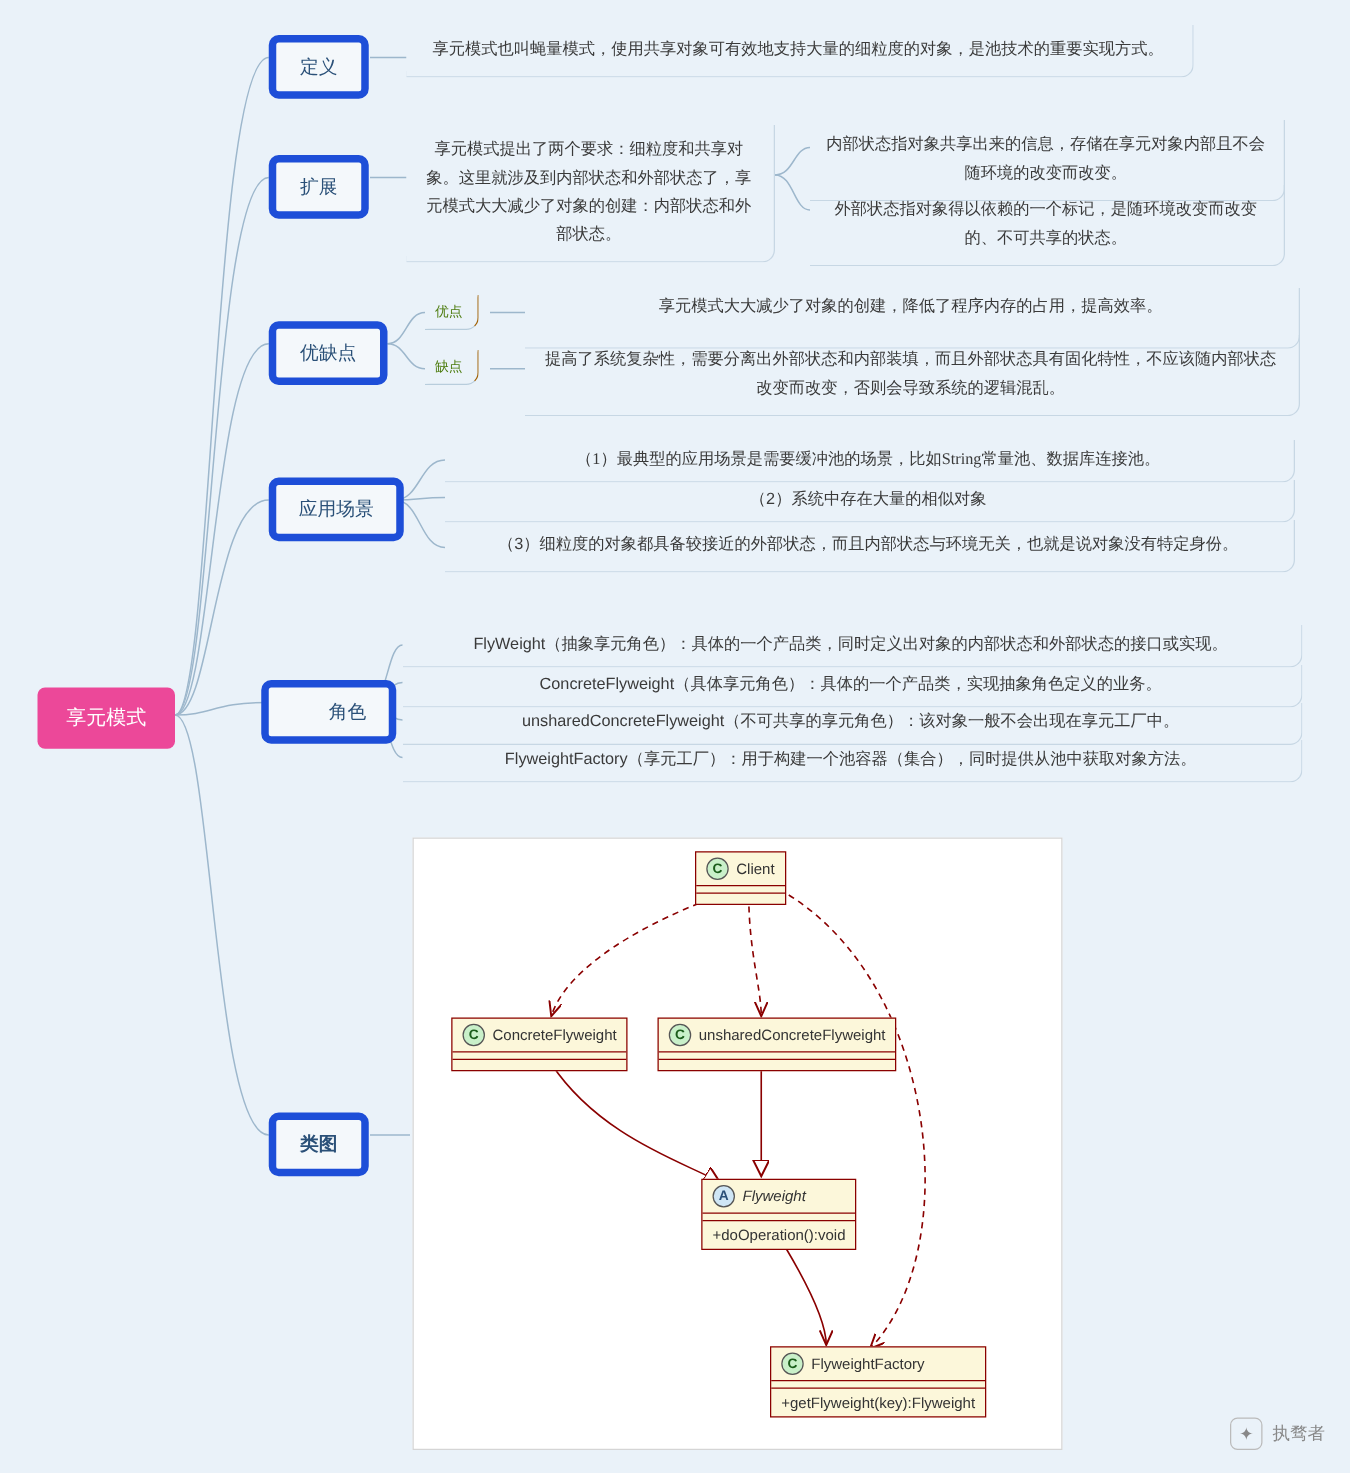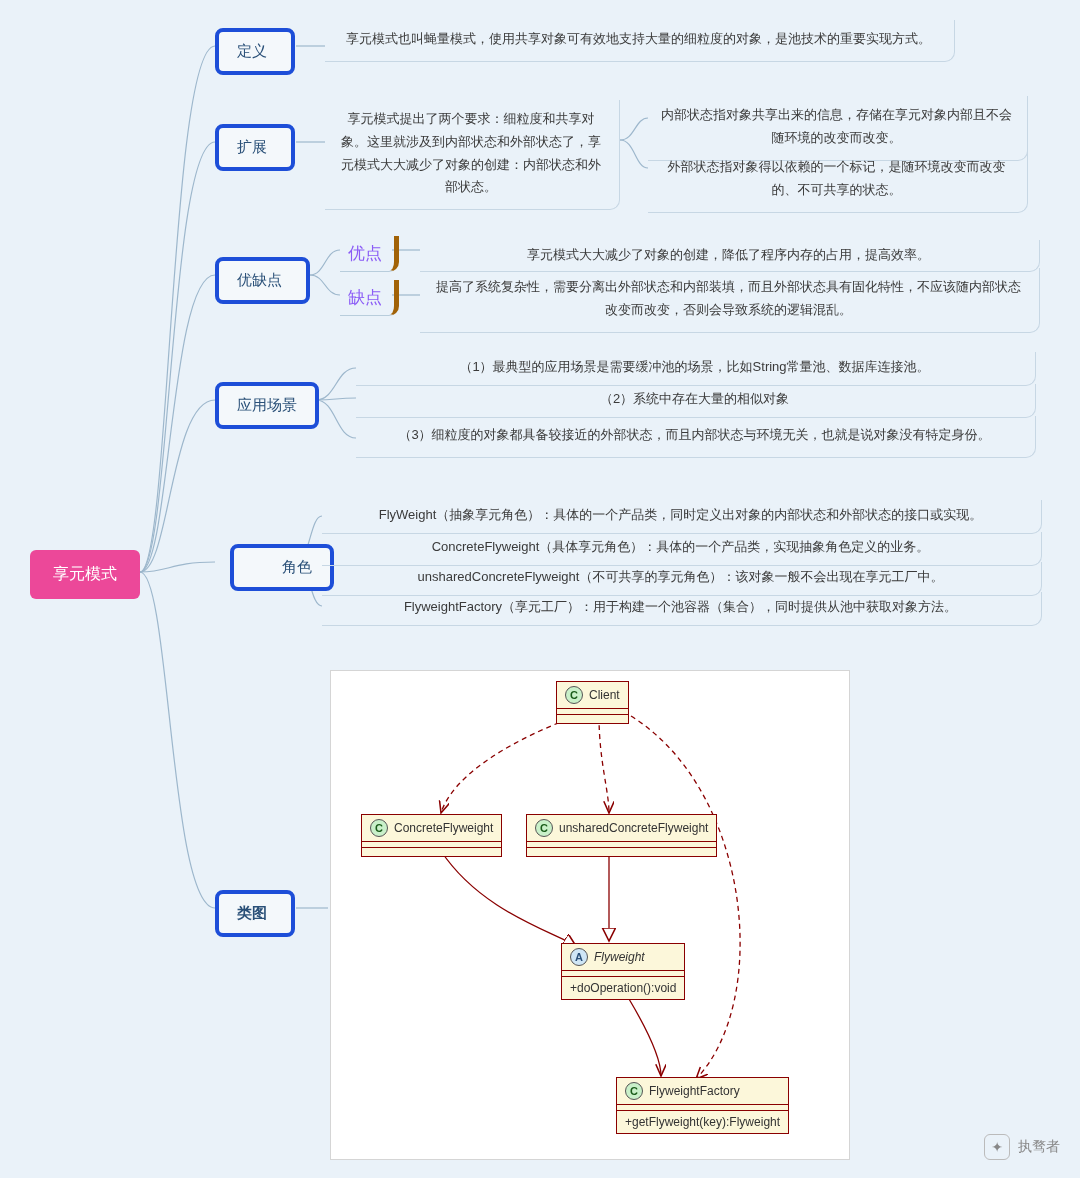--- a/index.html
+++ b/index.html
@@ -23,26 +23,26 @@
     color: #fff;
     padding: 14px 18px;
     border-radius: 6px;
     font-size: 16px;
     text-align: center;
     width: 110px;
   }
   .branch-node {
     position: absolute;
     background: #f4f8fb;
-    border: 4px solid #1d4ed8;
+    border: 6px solid #1d4ed8;
     border-radius: 8px;
     padding: 10px 18px;
     font-size: 15px;
     color: #2a5078;
-    text-align: left;
+    text-align: center;
     min-width: 80px;
   }
   .leaf-box {
     position: absolute;
     background: #fff;
     border: 1px solid #c7d7e4;
     border-top: none;
     border-left: none;
     border-radius: 0 0 10px 0;
     padding: 8px 12px 10px 10px;
@@ -53,25 +53,25 @@
     text-align: center;
   }
   .leaf-text {
     font-size: 13px;
     color: #3a3a3a;
     line-height: 1.75;
   }
   .small-label {
     position: absolute;
     border-bottom: 1px solid #b8cddc;
-    border-right: 5px solid #a16207;
+    border-right: 1px solid #a16207;
     border-radius: 0 0 10px 0;
     padding: 6px 12px 6px 8px;
-    font-size: 17px;
-    color: #8b5cf6;
+    font-size: 11px;
+    color: #4d7c0f;
   }
   svg.connectors {
     position: absolute;
     left: 0; top: 0;
     width: 1080px; height: 1178px;
     pointer-events: none;
   }
   .conn { stroke: #9db7cc; stroke-width: 1.2; fill: none; }
 
   
@@ -205,41 +205,41 @@
 
 <div class="branch-node" style="left:215px; top:257px; min-width:95px;">
   <span>优缺点</span>
 </div>
 <div class="small-label" style="left:340px; top:236px;">
   <span>优点</span>
 </div>
 <div class="small-label" style="left:340px; top:280px;">
   <span>缺点</span>
 </div>
-<div class="leaf-box" style="left:420px; top:240px; width:620px; padding-top:4px; padding-bottom:4px;">
+<div class="leaf-box" style="left:420px; top:230px; width:620px; padding-top:4px; padding-bottom:21px;">
   <span class="leaf-text">享元模式大大减少了对象的创建，降低了程序内存的占用，提高效率。</span>
 </div>
 <div class="leaf-box" style="left:420px; top:268px; width:620px;">
   <span class="leaf-text">提高了系统复杂性，需要分离出外部状态和内部装填，而且外部状态具有固化特性，不应该随内部状态改变而改变，否则会导致系统的逻辑混乱。</span>
 </div>
 
 <div class="branch-node" style="left:215px; top:382px; min-width:100px;">
   <span>应用场景</span>
 </div>
-<div class="leaf-box" style="left:356px; top:352px; width:680px; padding-top:4px; padding-bottom:6px;">
+<div class="leaf-box" style="left:356px; top:352px; width:680px; padding-top:4px; padding-bottom:6px;font-family:Liberation Serif, serif;">
   <span class="leaf-text">（1）最典型的应用场景是需要缓冲池的场景，比如String常量池、数据库连接池。</span>
 </div>
 <div class="leaf-box" style="left:356px; top:384px; width:680px; padding-top:4px; padding-bottom:6px;">
   <span class="leaf-text">（2）系统中存在大量的相似对象</span>
 </div>
 <div class="leaf-box" style="left:356px; top:416px; width:680px;">
   <span class="leaf-text">（3）细粒度的对象都具备较接近的外部状态，而且内部状态与环境无关，也就是说对象没有特定身份。</span>
 </div>
 
-<div class="branch-node" style="left:230px; top:544px;padding-left:48px;">
+<div class="branch-node" style="left:209px; top:544px;padding-left:48px;">
   <span>角色</span>
 </div>
 <div class="leaf-box" style="left:322px; top:500px; width:720px; padding-top:4px; padding-bottom:6px;">
   <span class="leaf-text">FlyWeight（抽象享元角色）：具体的一个产品类，同时定义出对象的内部状态和外部状态的接口或实现。</span>
 </div>
 <div class="leaf-box" style="left:322px; top:532px; width:720px; padding-top:4px; padding-bottom:6px;">
   <span class="leaf-text">ConcreteFlyweight（具体享元角色）：具体的一个产品类，实现抽象角色定义的业务。</span>
 </div>
 <div class="leaf-box" style="left:322px; top:562px; width:720px; padding-top:4px; padding-bottom:6px;">
   <span class="leaf-text">unsharedConcreteFlyweight（不可共享的享元角色）：该对象一般不会出现在享元工厂中。</span>

